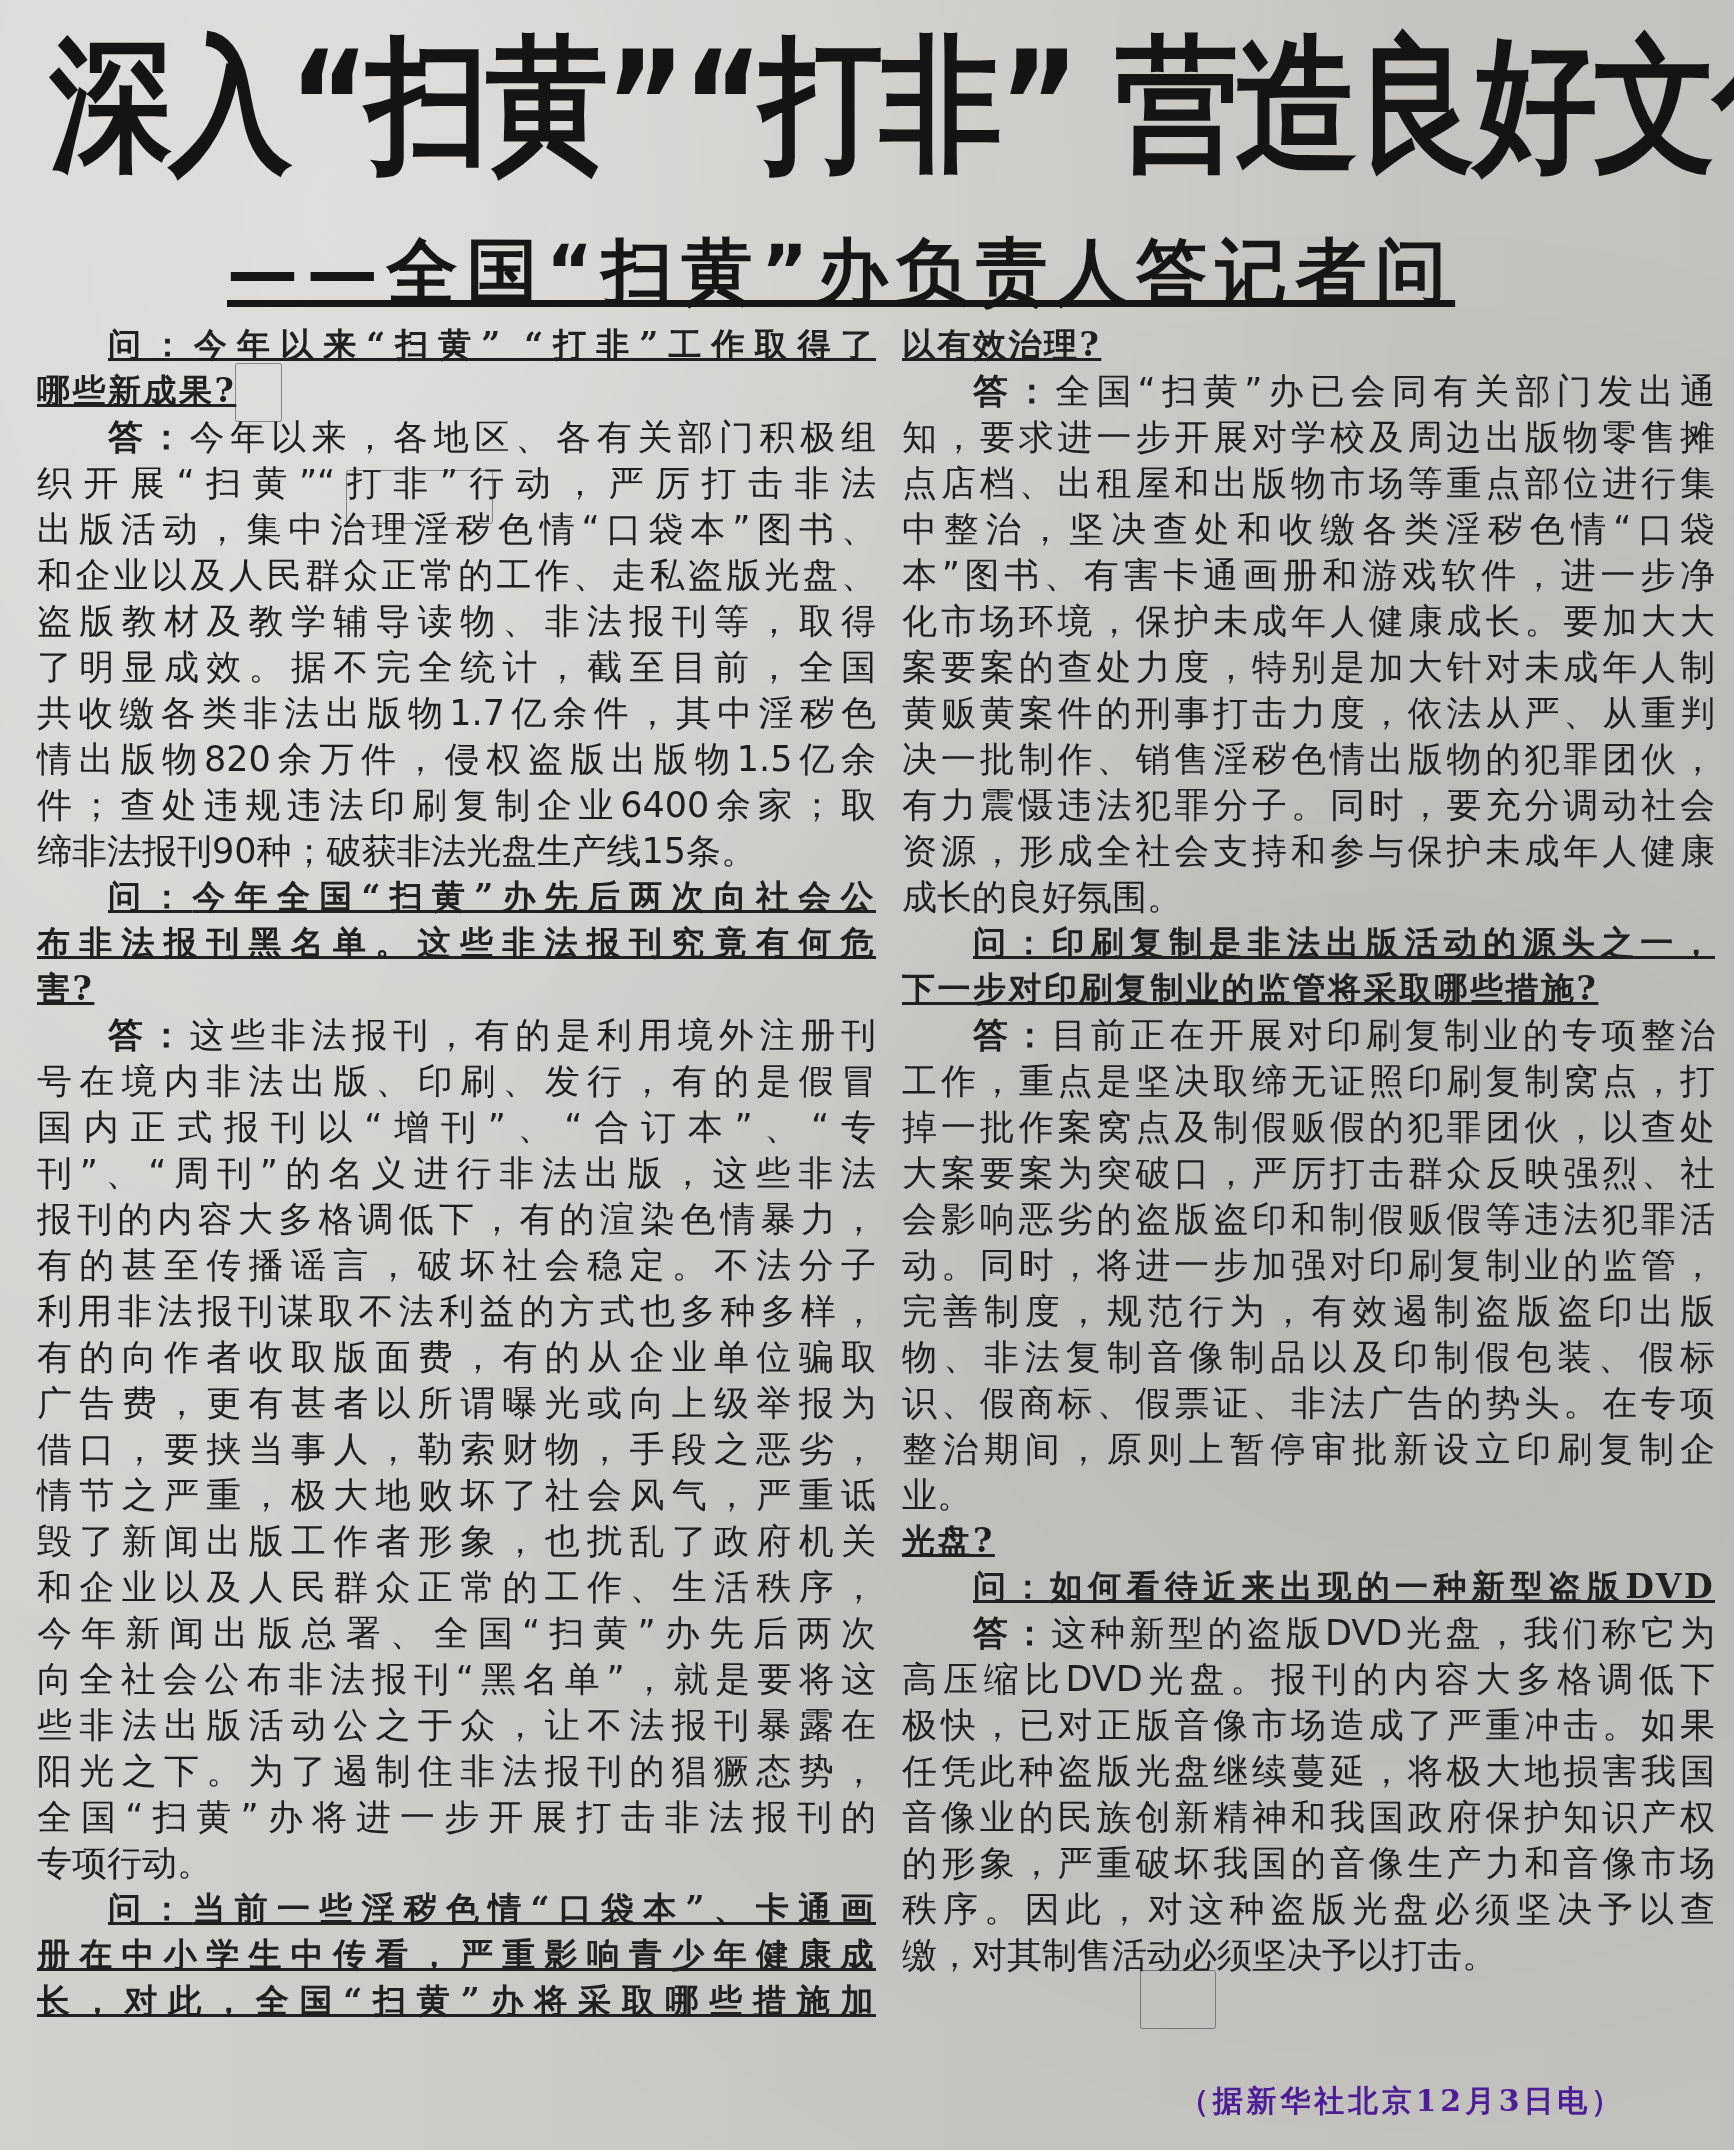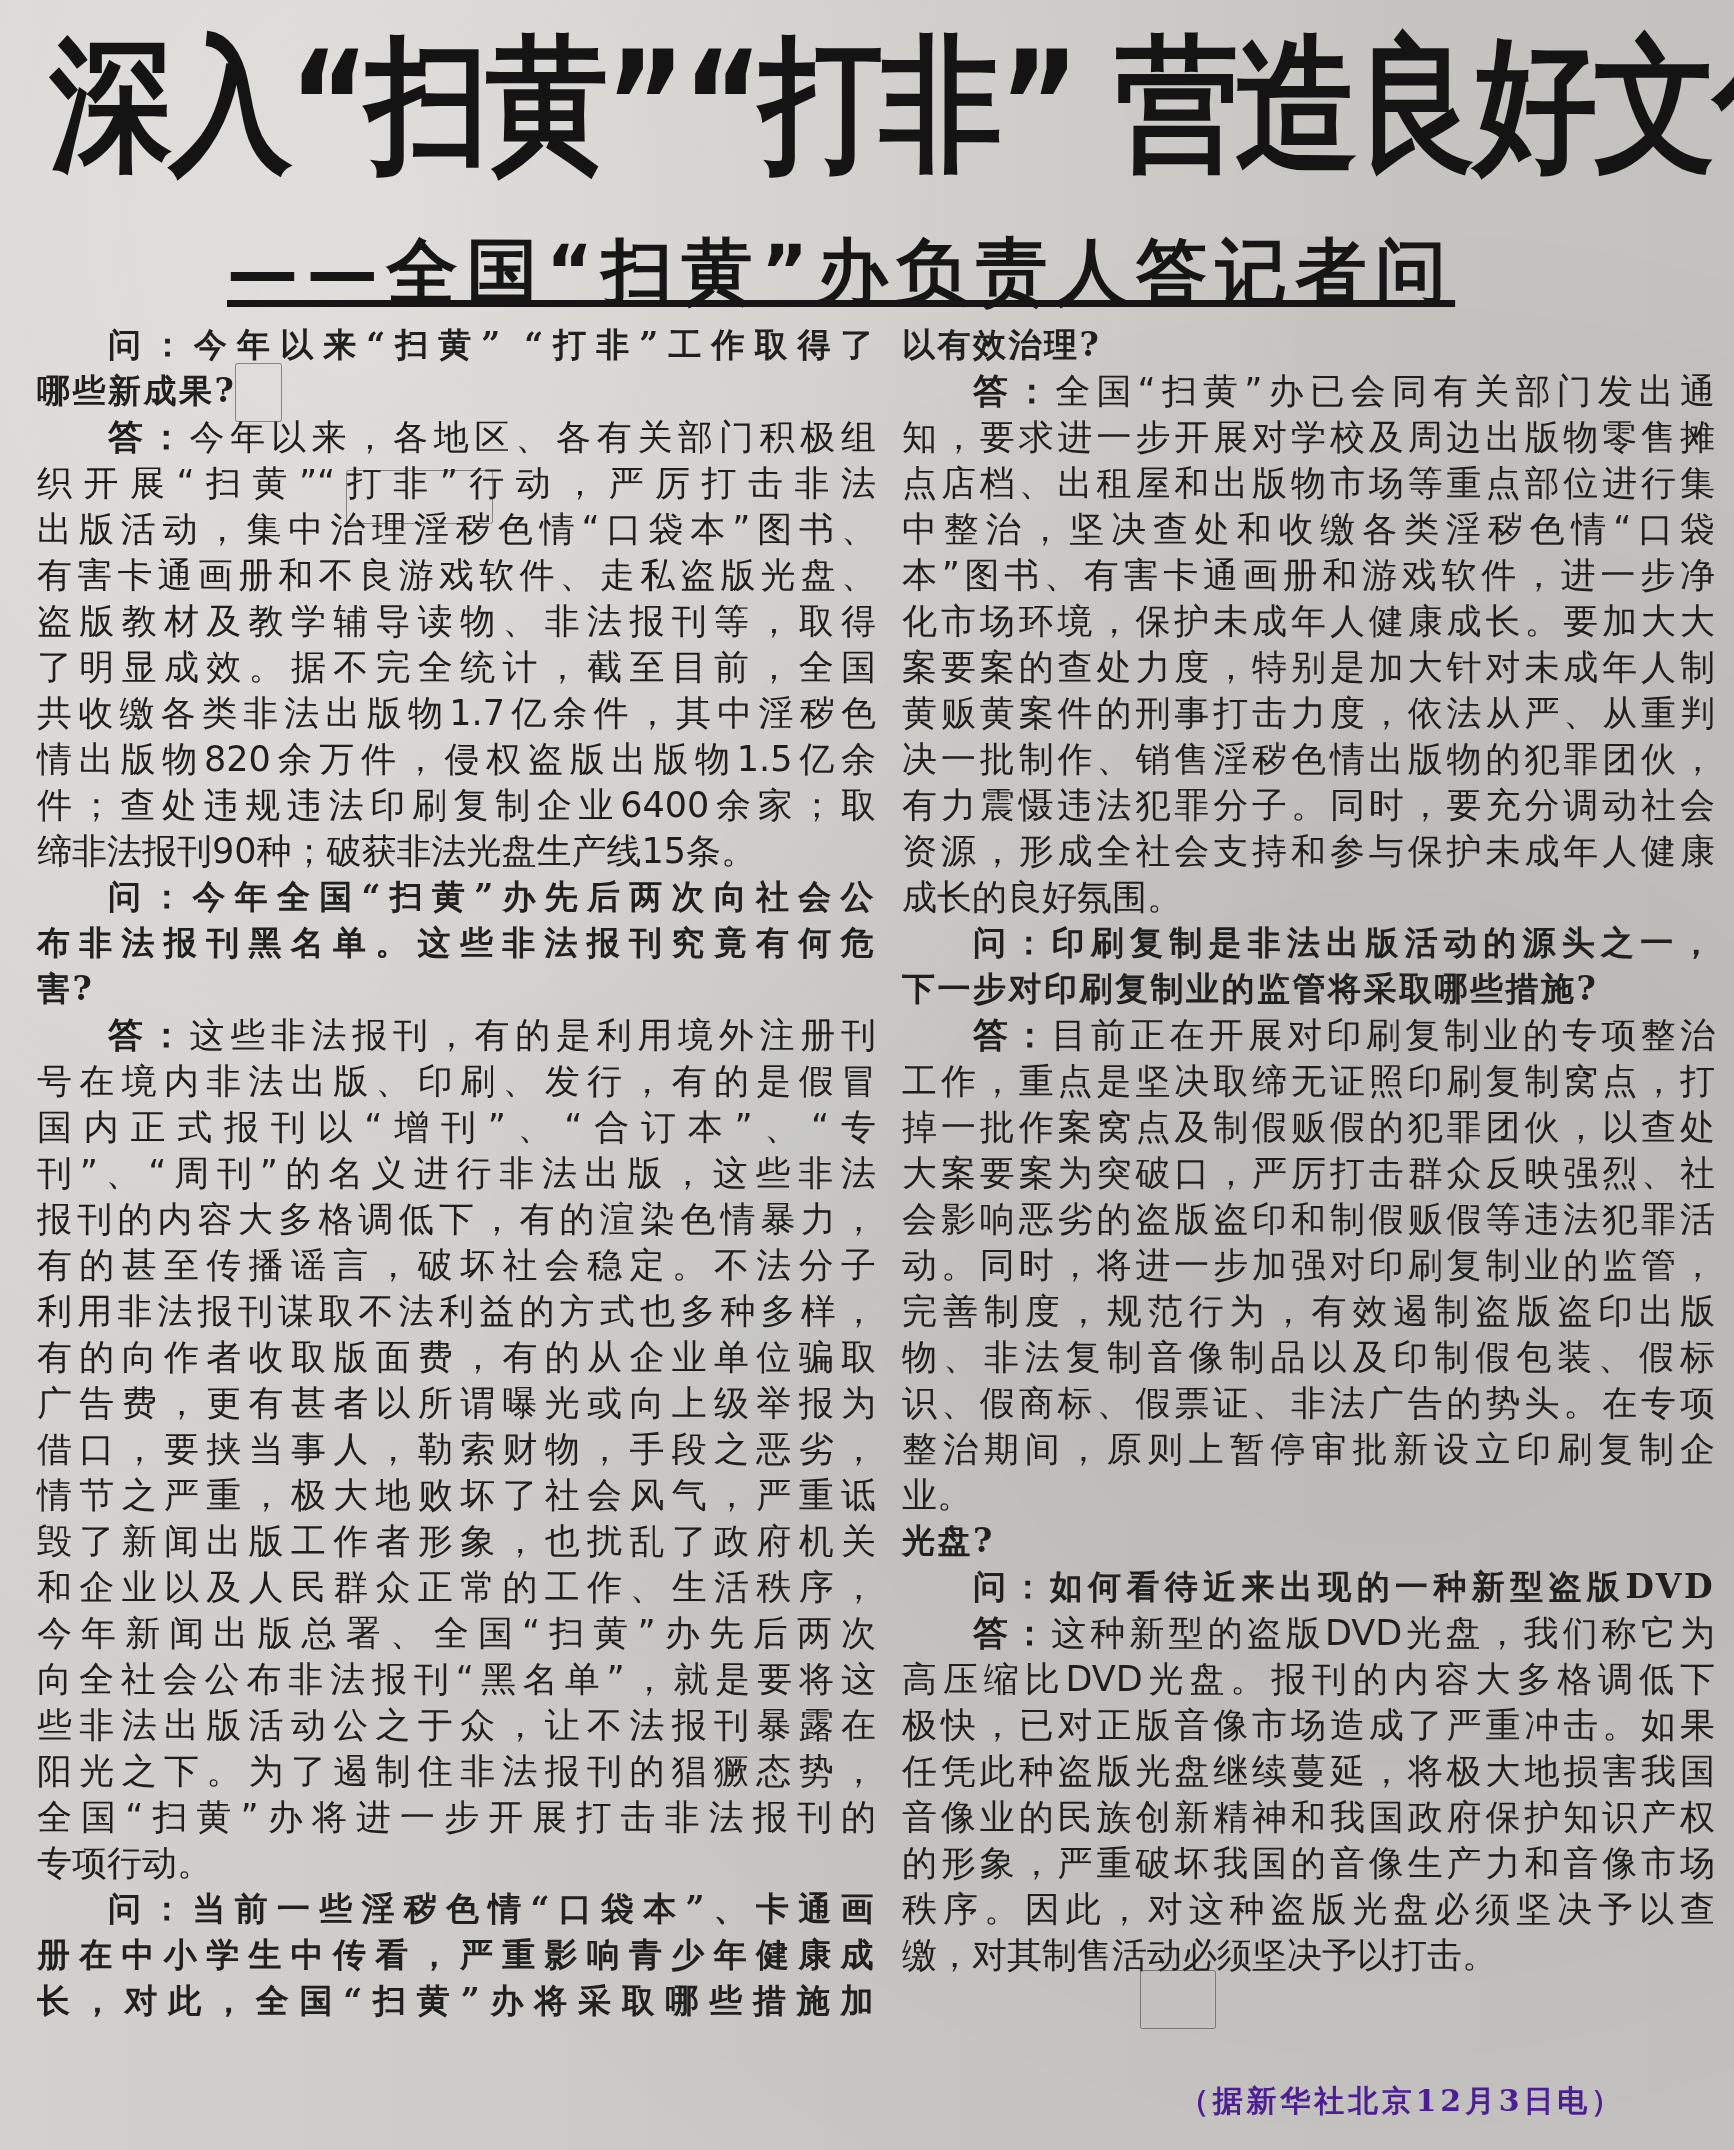--- a/index.html
+++ b/index.html
@@ -65,20 +65,21 @@
       text-align-last: justify;
       color: #1e1e1e;
     }
     .line.short { text-align-last: left; }
     .line.q {
       font-family: "DejaVu Serif", serif;
       font-weight: bold;
       font-size: 33px;
       letter-spacing: 2.5px;
       color: #202020;
+      text-decoration: underline;
     }
     .line.indent { padding-left: 71px; }
     .lead {
       font-weight: bold;
       font-family: "DejaVu Sans", sans-serif;
     }
     .dateline {
       position: absolute;
       left: 1179px;
       top: 2081px;
@@ -102,21 +103,21 @@
 <div class="page">
   <div class="headline">深入“扫黄”“打非” 营造良好文化环境</div>
   <div class="subheadline">——全国“扫黄”办负责人答记者问</div>
 
   <div class="column col-left" id="col-left">
       <div class="line q indent"><span class="lead">问：</span><span>今年以来“扫黄” “打非”工作取得了</span></div>
       <div class="line q short"><span>哪些新成果?</span></div>
       <div class="line indent"><span class="lead">答：</span><span>今年以来，各地区、各有关部门积极组</span></div>
       <div class="line"><span>织开展“扫黄”“打非”行动，严厉打击非法</span></div>
       <div class="line"><span>出版活动，集中治理淫秽色情“口袋本”图书、</span></div>
-      <div class="line"><span>有害卡通画册和不良游戏软件、走私盗版光盘、</span></div>
+      <div class="line"><span>和企业以及人民群众正常的工作、走私盗版光盘、</span></div>
       <div class="line"><span>盗版教材及教学辅导读物、非法报刊等，取得</span></div>
       <div class="line"><span>了明显成效。据不完全统计，截至目前，全国</span></div>
       <div class="line"><span>共收缴各类非法出版物1.7亿余件，其中淫秽色</span></div>
       <div class="line"><span>情出版物820余万件，侵权盗版出版物1.5亿余</span></div>
       <div class="line"><span>件；查处违规违法印刷复制企业6400余家；取</span></div>
       <div class="line short"><span>缔非法报刊90种；破获非法光盘生产线15条。</span></div>
       <div class="line q indent"><span class="lead">问：</span><span>今年全国“扫黄”办先后两次向社会公</span></div>
       <div class="line q"><span>布非法报刊黑名单。这些非法报刊究竟有何危</span></div>
       <div class="line q short"><span>害?</span></div>
       <div class="line indent"><span class="lead">答：</span><span>这些非法报刊，有的是利用境外注册刊</span></div>

